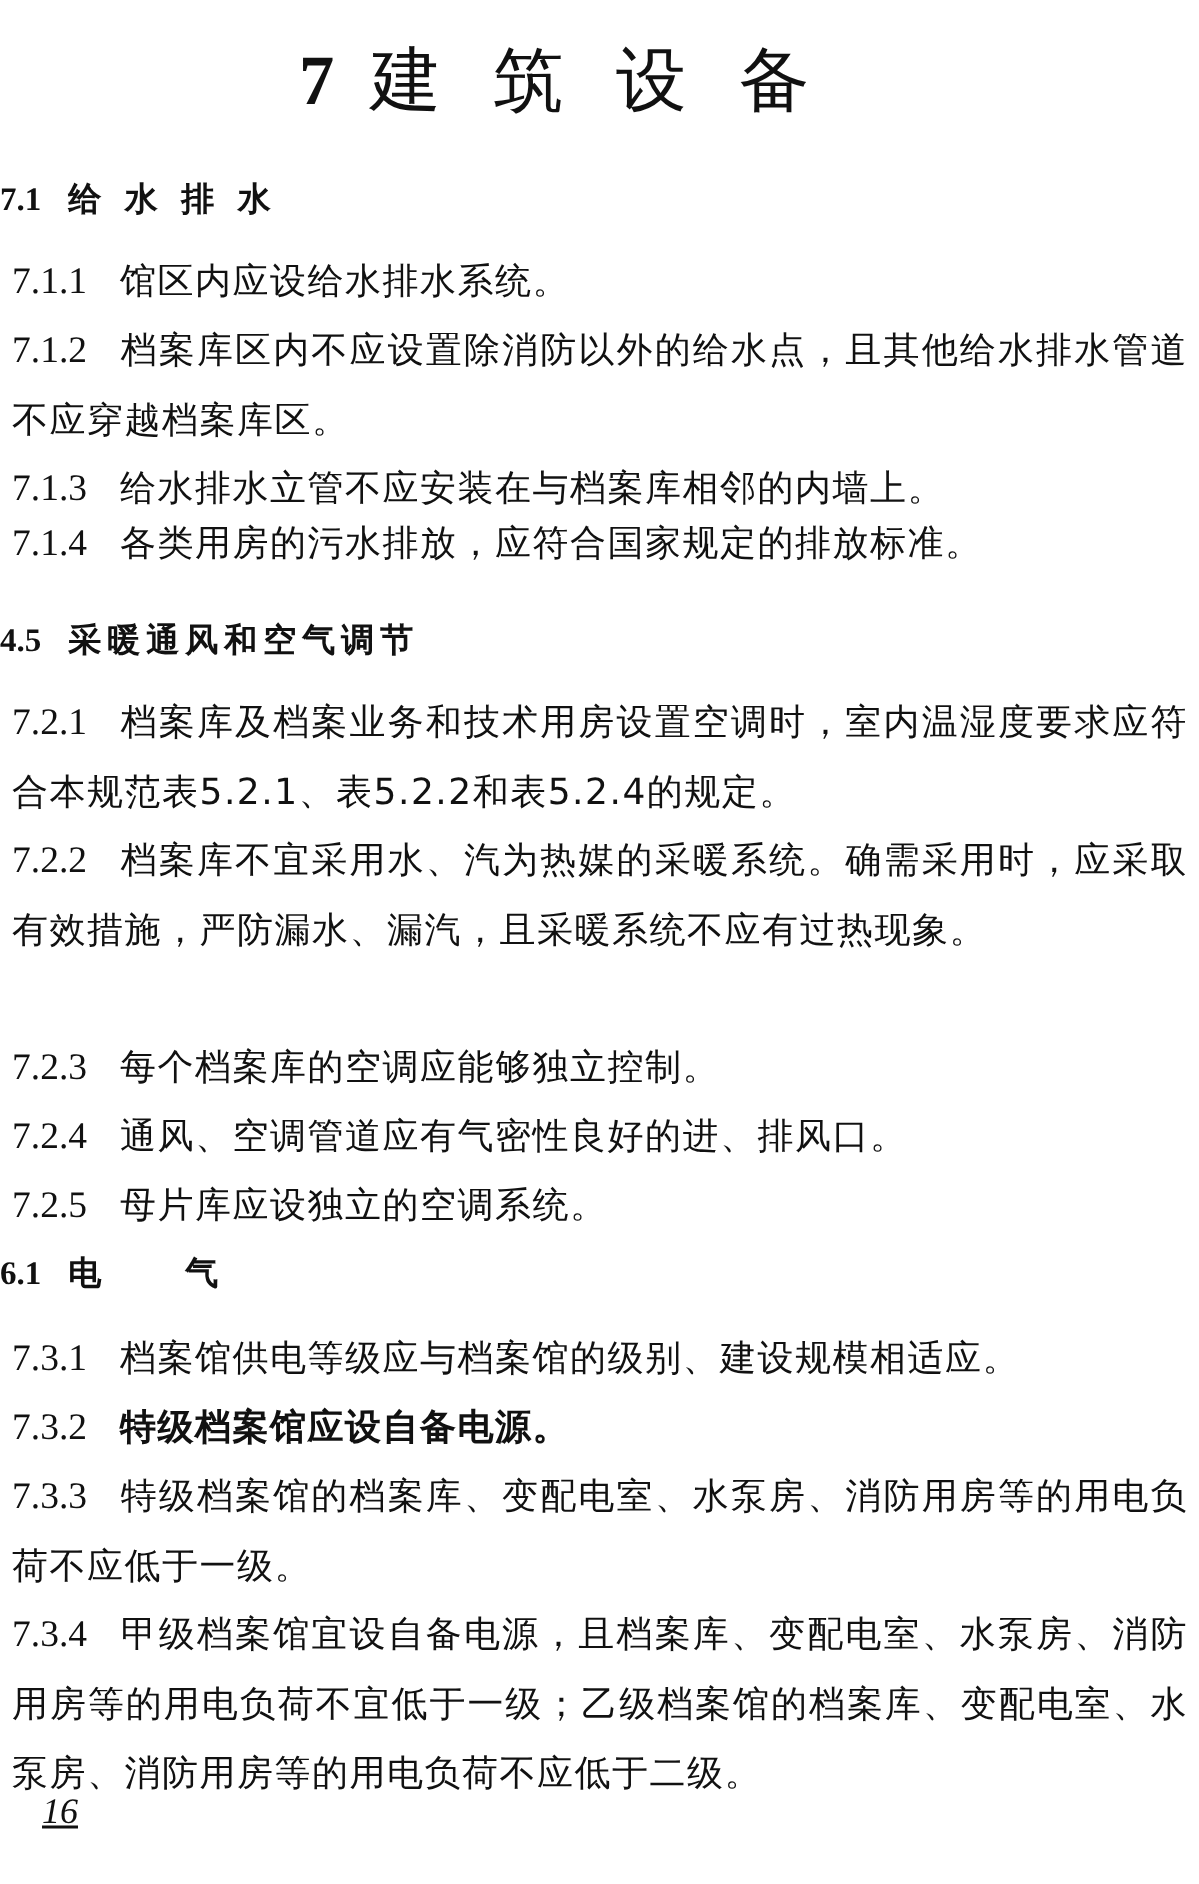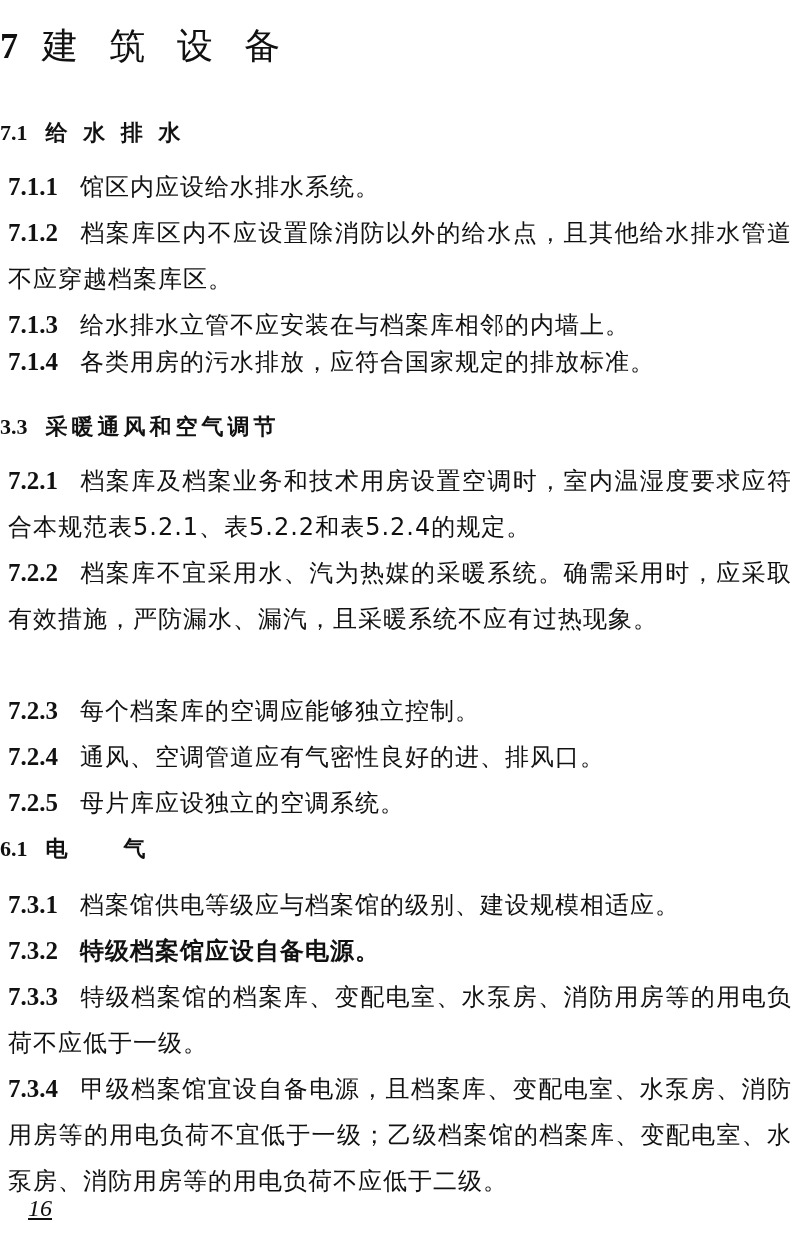--- a/index.html
+++ b/index.html
@@ -1,47 +1,47 @@
 <!DOCTYPE html>
 <html><head>
 <meta charset="utf-8">
 <style>
   html, body { margin:0; padding:0; background:#ffffff; }
   body { width:799px; height:1256px; position:relative; overflow:hidden;
          font-family:"DejaVu Serif","Liberation Serif",serif; color:#111; }
-  .chapter { position:absolute; top:22px; left:0; width:749px; text-align:left;
-             font-size:36px; letter-spacing:10px; }
+  .chapter { position:absolute; top:22px; left:0; width:749px; text-align:center;
+             font-size:47px; letter-spacing:10px; }
   .chapter .num { font-family:"Liberation Serif",serif; font-weight:bold; margin-right:14px; }
   .sec { position:absolute; left:0; width:799px; text-align:left; font-size:22px;
          font-weight:bold; font-family:"DejaVu Sans",sans-serif; letter-spacing:4px; }
   .sec .num { font-family:"Liberation Serif",serif; font-weight:bold; margin-right:18px; letter-spacing:0; }
   .para { position:absolute; left:8px; width:784px; font-size:24px; line-height:46px;
           font-family:"DejaVu Sans",sans-serif; letter-spacing:1px; text-align:justify; }
-  .para .num { font-family:"Liberation Serif",serif; font-weight:bold; margin-right:22px; letter-spacing:0; font-size:25px; }
+  .para .num { font-family:"Liberation Serif",serif; font-weight:normal; margin-right:22px; letter-spacing:0; font-size:25px; }
   .para.bold .txt { font-weight:bold; }
   .pageno { position:absolute; left:28px; top:1195px; font-size:24px; font-style:italic;
             font-family:"Liberation Serif",serif;text-decoration:underline; }
 </style>
 </head>
 <body>
 
 <div class="chapter">
   <span class="num">7</span><span>建 筑 设 备</span>
 </div>
 
 <div class="sec" style="top:118px">
   <span class="num">7.1</span><span>给 水 排 水</span>
 </div>
 <div class="para" style="top:164px"><span class="num">7.1.1</span><span class="txt">馆区内应设给水排水系统。</span></div>
 <div class="para" style="top:210px"><span class="num">7.1.2</span><span class="txt">档案库区内不应设置除消防以外的给水点，且其他给水排水管道不应穿越档案库区。</span></div>
 <div class="para" style="top:302px"><span class="num">7.1.3</span><span class="txt">给水排水立管不应安装在与档案库相邻的内墙上。</span></div>
 <div class="para" style="top:339px"><span class="num">7.1.4</span><span class="txt">各类用房的污水排放，应符合国家规定的排放标准。</span></div>
 
 <div class="sec" style="top:412px">
-  <span class="num">3.3</span><span>采暖通风和空气调节</span>
+  <span class="num">4.5</span><span>采暖通风和空气调节</span>
 </div>
 <div class="para" style="top:458px"><span class="num">7.2.1</span><span class="txt">档案库及档案业务和技术用房设置空调时，室内温湿度要求应符合本规范表5.2.1、表5.2.2和表5.2.4的规定。</span></div>
 <div class="para" style="top:550px"><span class="num">7.2.2</span><span class="txt">档案库不宜采用水、汽为热媒的采暖系统。确需采用时，应采取有效措施，严防漏水、漏汽，且采暖系统不应有过热现象。</span></div>
 <div class="para" style="top:688px"><span class="num">7.2.3</span><span class="txt">每个档案库的空调应能够独立控制。</span></div>
 <div class="para" style="top:734px"><span class="num">7.2.4</span><span class="txt">通风、空调管道应有气密性良好的进、排风口。</span></div>
 <div class="para" style="top:780px"><span class="num">7.2.5</span><span class="txt">母片库应设独立的空调系统。</span></div>
 
 <div class="sec" style="top:834px">
   <span class="num">6.1</span><span>电　　气</span>
 </div>

